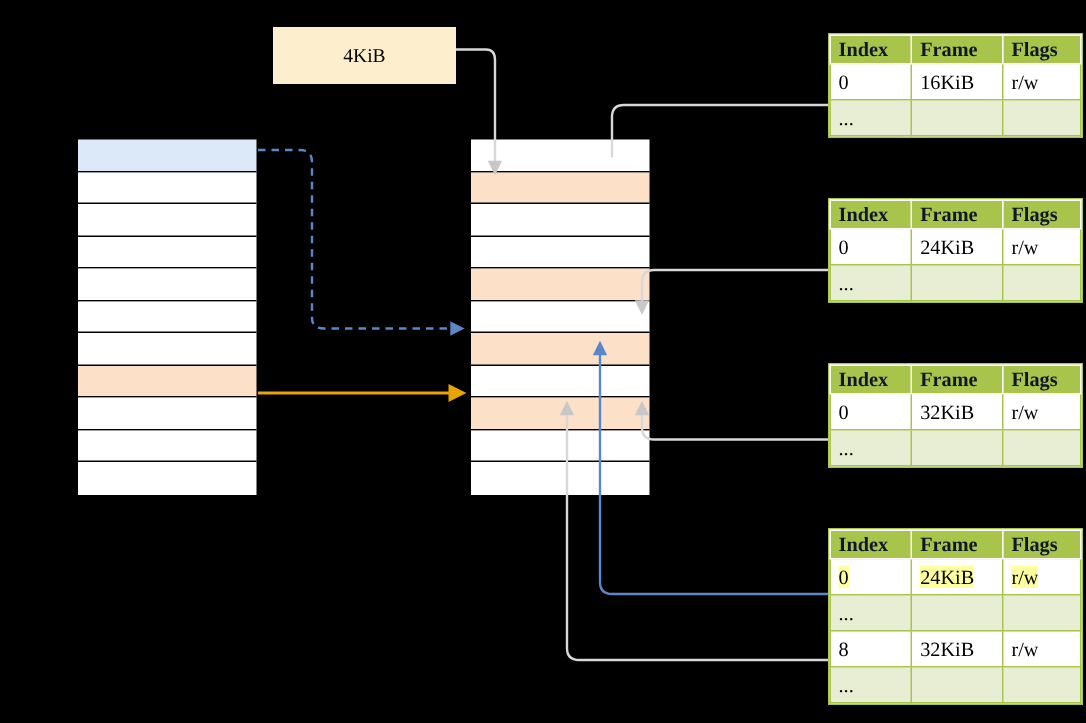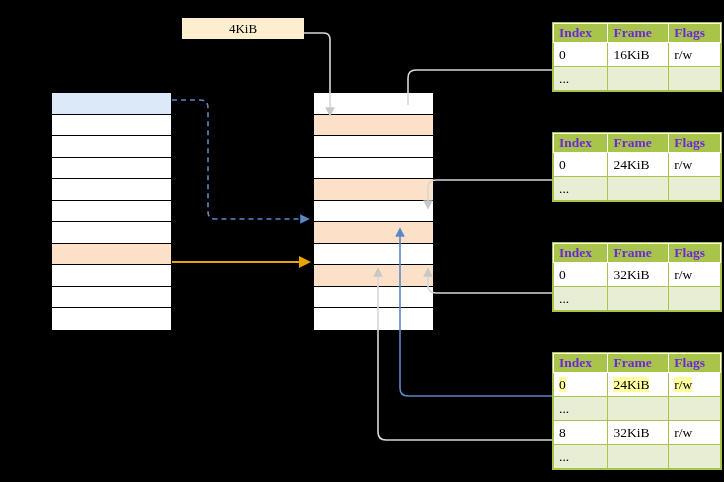--- a/index.html
+++ b/index.html
@@ -17,38 +17,38 @@
 
   
   .labelbox{position:absolute;box-sizing:border-box;background:#fdeece;
             color:#000;font-size:13px;display:flex;align-items:center;
             justify-content:center;}
 
   
   .ptable{position:absolute;box-sizing:border-box;border-collapse:collapse;
           border:1px solid #a8c44a;background:#fff;}
   .ptable table{border-collapse:collapse;width:100%;}
-  .ptable th{background:#a8c44a;color:#6d28d9;font-weight:bold;font-size:13.5px;
+  .ptable th{background:#a8c44a;color:#0f172a;font-weight:bold;font-size:13.5px;
              text-align:left;padding:1px 5px;border:1px solid #fff;
              white-space:nowrap;}
   .ptable td{background:#fff;color:#000;font-size:13.5px;text-align:left;
              padding:1px 5px;border:1px solid #a8c44a;height:21px;
              white-space:nowrap;}
   .ptable tr.alt td{background:#e8eed4;}
   .ptable td .hlspan{background:#ffffa0;}
 
   svg.wires{position:absolute;left:0;top:0;width:724px;height:482px;
             pointer-events:none;}
 </style>
 </head>
 <body>
 
 <div class="stage">
 
-  <div class="labelbox" style="left:182px;top:18px;width:122px;height:21px;">
+  <div class="labelbox" style="left:182px;top:18px;width:122px;height:38px;">
     <span>4KiB</span>
   </div>
 
   <div class="col" id="vcol" style="left:51px;top:92px;width:121px;height:239px;">
       <div class="cell blue" style="height: 9.09091%;"></div>
       <div class="cell" style="height: 9.09091%;"></div>
       <div class="cell" style="height: 9.09091%;"></div>
       <div class="cell" style="height: 9.09091%;"></div>
       <div class="cell" style="height: 9.09091%;"></div>
       <div class="cell" style="height: 9.09091%;"></div>

